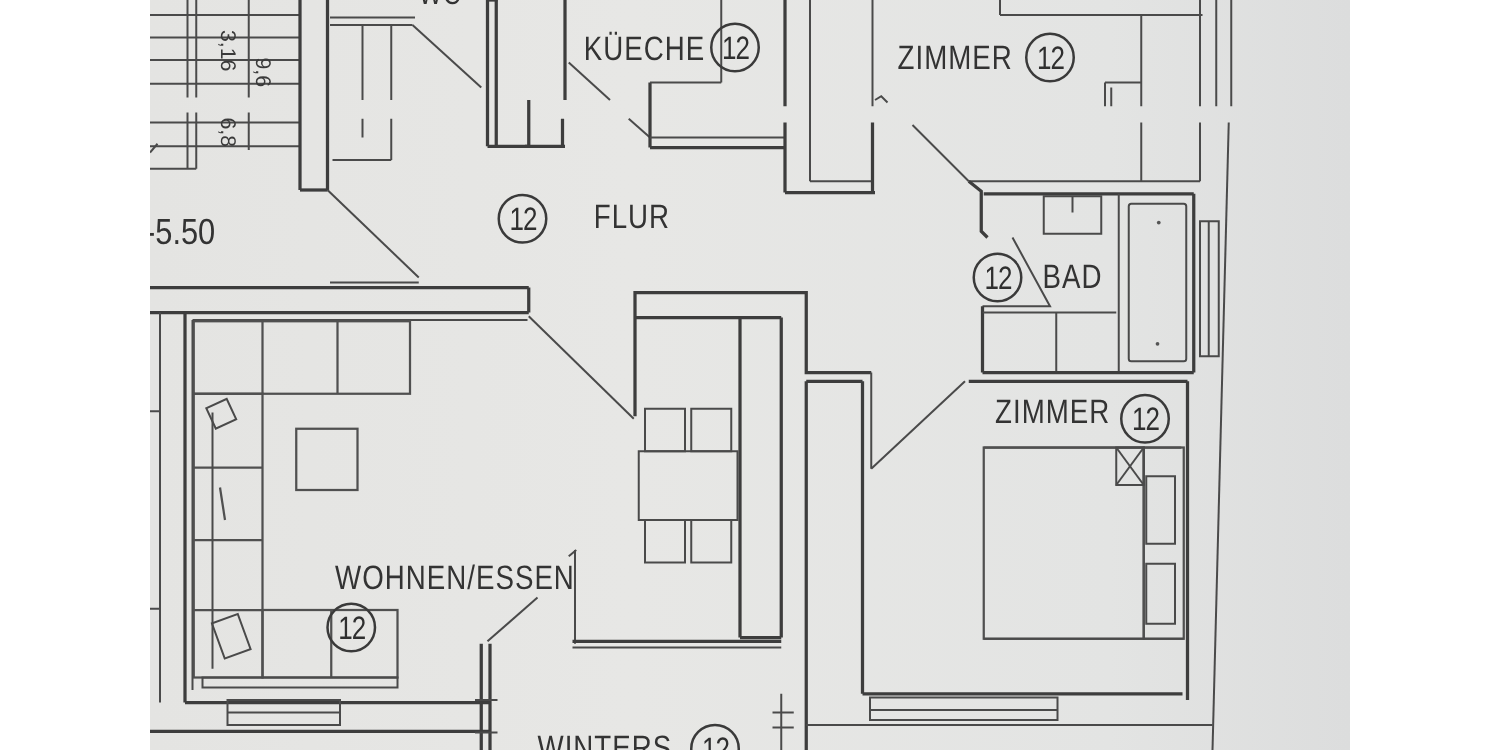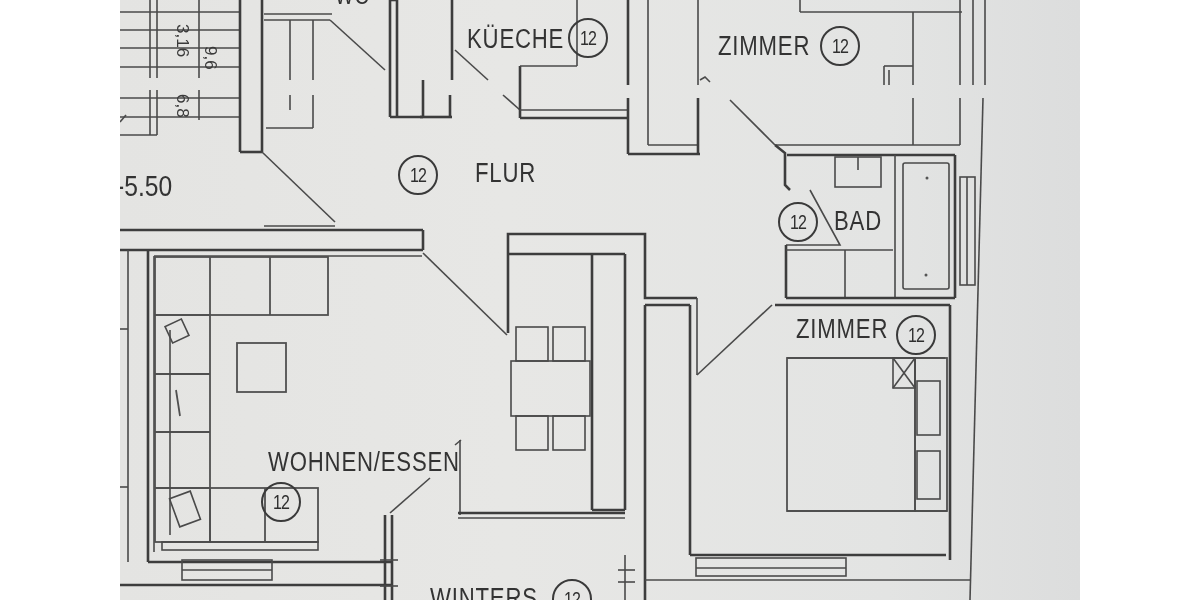--- a/index.html
+++ b/index.html
@@ -15,21 +15,21 @@
   .f { stroke: #505050; stroke-width: 1.8; fill: none; }
   .lbl {
     position: absolute; font-family: "Liberation Sans", sans-serif;
     color: #333; font-size: 27px; letter-spacing: 1px; white-space: nowrap;
     transform: scaleX(0.82); transform-origin: left center; line-height: 1;
   }
   .num {
     position: absolute; width: 40px; height: 40px; border: 2px solid #3a3a3a;
     border-radius: 50%; box-sizing: border-box; display: flex; align-items: center;
     justify-content: center; font-family: "Liberation Sans", sans-serif;
-    font-size: 20px; color: #2f2f2f; letter-spacing: -1px;
+    font-size: 26px; color: #2f2f2f; letter-spacing: -1px;
   }
   .num span { transform: scaleX(0.8); display: inline-block; }
   .dim { position: absolute; font-family: "Liberation Sans", sans-serif;
     font-size: 29px; color: #333; transform: scaleX(0.85); transform-origin: left center; }
   .stair { position: absolute; font-family: "Liberation Sans", sans-serif;
     font-size: 17px; color: #3a3a3a; transform: rotate(90deg); transform-origin: left top; }
 </style>
 </head>
 <body>
 

